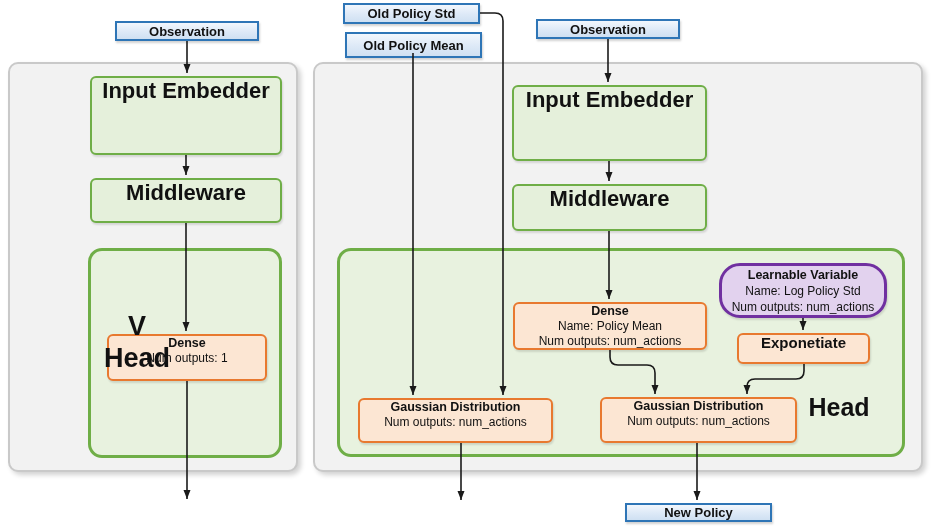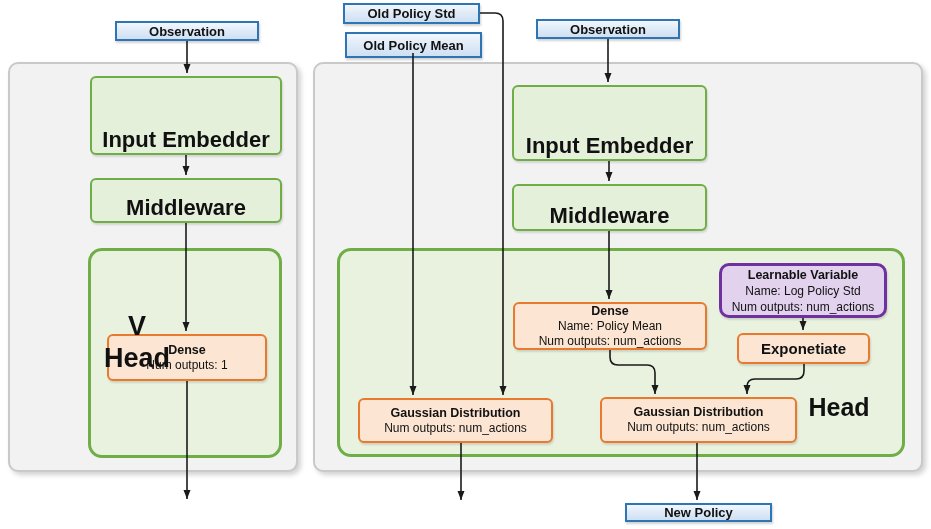--- a/index.html
+++ b/index.html
@@ -21,21 +21,21 @@
   }
   .green-panel{
     position:absolute;
     background:#e8f2df;
     border:3px solid #6fae47;
     border-radius:14px;
     box-sizing:border-box;
   }
   .green-box{
     position:absolute;
-    display:flex;align-items:flex-end;justify-content:center;
+    display:flex;align-items:flex-start;justify-content:center;
     background:#e5f0db;
     border:2.5px solid #6fae47;
     border-radius:6px;
     font-weight:bold;
     font-size:22px;
     box-sizing:border-box;
     box-shadow:1px 2px 2px rgba(0,0,0,0.12);
     text-align:center;
   }
   .blue-label{
@@ -45,21 +45,21 @@
     border:2.5px solid #2e75b6;
     border-radius:0;
     font-weight:bold;
     font-size:13px;
     box-sizing:border-box;
     box-shadow:1px 2px 2px rgba(0,0,0,0.18);
     white-space:nowrap;
   }
   .orange-box{
     position:absolute;
-    display:flex;flex-direction:column;align-items:center;justify-content:center;
+    display:flex;flex-direction:column;align-items:center;
     background:#fce6d3;
     border:2.5px solid #e8792f;
     border-radius:6px;
     box-sizing:border-box;
     box-shadow:1px 2px 2px rgba(0,0,0,0.12);
     line-height:15px;
     text-align:center;
   }
   .purple-box{
     position:absolute;
@@ -142,21 +142,21 @@
   <div class="green-box" style="left:512px;top:184px;width:195px;height:47px;">
     <span>Middleware</span>
   </div>
 
   <div class="orange-box" style="left:513px;top:302px;width:194px;height:48px;">
     <span class="box-title">Dense</span>
     <span class="box-sub">Name: Policy Mean</span>
     <span class="box-sub">Num outputs: num_actions</span>
   </div>
 
-  <div class="purple-box" style="left:719px;top:263px;width:168px;height:55px;">
+  <div class="purple-box" style="left:719px;top:263px;width:168px;height:55px;border-radius:21px;">
     <span class="box-title">Learnable Variable</span>
     <span class="box-sub">Name: Log Policy Std</span>
     <span class="box-sub">Num outputs: num_actions</span>
   </div>
 
   <div class="orange-box" style="left:737px;top:333px;width:133px;height:31px;">
     <span class="box-title" style="font-size:15px;">Exponetiate</span>
   </div>
 
   <div class="orange-box" style="left:358px;top:398px;width:195px;height:45px;">

